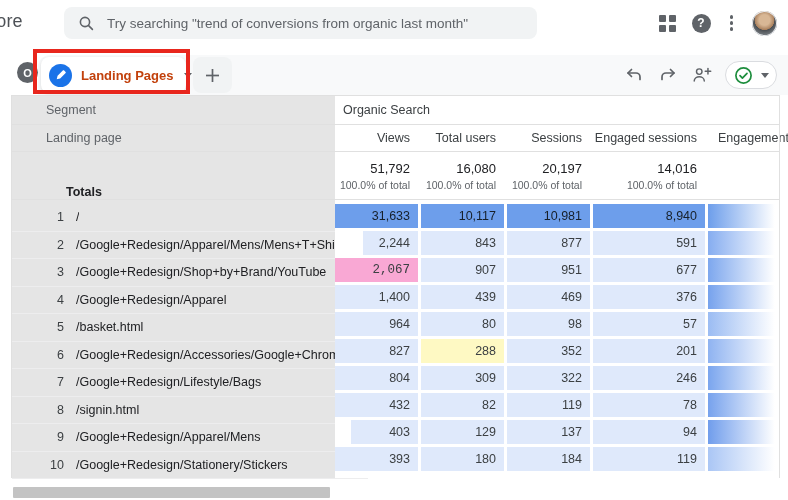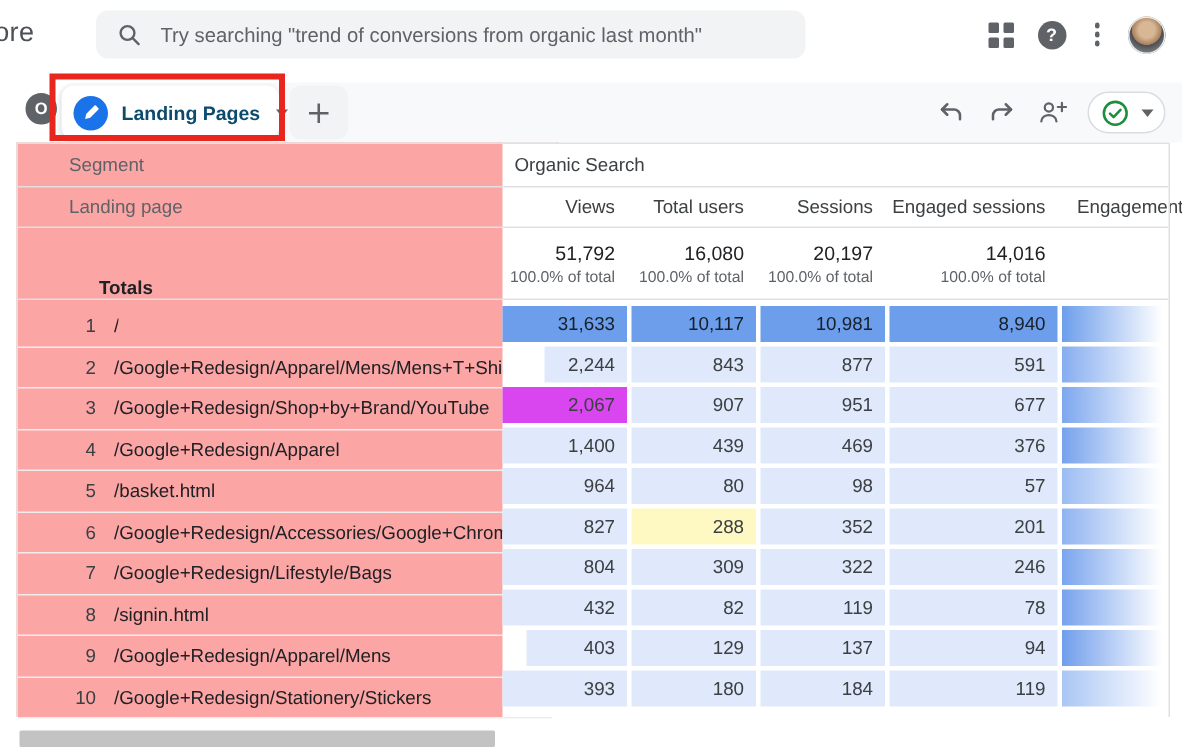--- a/index.html
+++ b/index.html
@@ -26,35 +26,35 @@
 
   
   .tabstrip { position:absolute; left:0; top:53px; width:788px; height:42px; }
   .strip-bg { position:absolute; left:38px; top:2px; right:0; height:40px; background:#f8f9fa; border-radius:12px 0 0 0; }
   .badge-o { position:absolute; left:17px; top:9px; width:21px; height:21px; border-radius:50%;
     background:#5f6368; color:#fff; font-size:11px; font-weight:bold; display:flex; align-items:center; justify-content:center; }
   .tab-active { position:absolute; left:41px; top:4px; width:145px; height:36px; background:#fff;
     border-radius:8px; box-shadow:0 1px 3px rgba(60,64,67,.18); display:flex; align-items:center; padding:0 12px 0 8px; gap:9px; cursor:pointer; }
   .pencil-badge { width:23px; height:23px; border-radius:50%; background:#1a73e8; flex:none;
     display:flex; align-items:center; justify-content:center; }
-  .tab-label { font-size:13px; font-weight:bold; color:#0c4a6e; white-space:nowrap; }
+  .tab-label { font-size:13px; font-weight:bold; color:#c2410c; white-space:nowrap; }
   .caret-down { width:0; height:0; border-left:4.5px solid transparent; border-right:4.5px solid transparent;
     border-top:5.5px solid #5f6368; margin-left:2px; }
   .add-tab { position:absolute; left:193px; top:4px; width:39px; height:36px; background:#f1f3f4;
     border-radius:8px; display:flex; align-items:center; justify-content:center; cursor:pointer; }
   .red-annotation { position:absolute; left:33px; top:-4px; width:157px; height:45px;
     border:4px solid #e8261d; z-index:60; pointer-events:none; }
   .strip-actions { position:absolute; right:11px; top:2px; height:40px; display:flex; align-items:center; gap:12px; }
   .icon-btn { width:22px; height:22px; display:flex; align-items:center; justify-content:center; cursor:pointer; }
   .status-pill { width:52px; height:28px; background:#fff; border:1px solid #dadce0; border-radius:15px;
     display:flex; align-items:center; justify-content:center; gap:6px; cursor:pointer; }
 
   
   .pane-left { position:absolute; left:11px; top:95px; width:361px; height:383px;
-    border-left:1px solid #e0e0e0; border-right:4px solid #4c1d95; border-top:1px solid #e0e0e0; background:#fca5a5; }
+    border-left:1px solid #e0e0e0; border-right:4px solid #4c1d95; border-top:1px solid #e0e0e0; background:#e5e5e5; }
   .pane-right { position:absolute; left:335px; top:95px; width:444px; height:383px;
     border-top:1px solid #e0e0e0; background:#fff; }
   .r-border { position:absolute; left:779px; top:95px; width:1px; height:383px; background:#e0e0e0; }
 
   .seg-row { height:29px; display:flex; align-items:center; border-bottom:1px solid #e0e0e0; }
   .dim-row { height:27px; display:flex; align-items:center; border-bottom:1px solid #e0e0e0; }
   .tot-row { height:48px; display:flex; align-items:flex-end; border-bottom:1px solid #e0e0e0; }
   .seg-row .lbl, .dim-row .lbl { font-size:12.5px; color:#5f6368; padding-left:34px; }
   .tot-row .lbl { font-size:12.5px; font-weight:bold; color:#202124; padding-left:54px; }
 
@@ -261,21 +261,21 @@
           <div class="dcell" style="background: linear-gradient(90deg, rgb(109, 158, 235) 0%, rgba(255, 255, 255, 0) 94%);"></div>
         </div>
         <div class="rrow">
           <div class="dcell" style="background: rgb(223, 233, 251); margin-left: 28px;">2,244</div>
           <div class="dcell" style="background: rgb(223, 233, 251);">843</div>
           <div class="dcell" style="background: rgb(223, 233, 251);">877</div>
           <div class="dcell" style="background: rgb(223, 233, 251);">591</div>
           <div class="dcell" style="background: linear-gradient(90deg, rgb(134, 173, 240) 0%, rgba(255, 255, 255, 0) 94%);"></div>
         </div>
         <div class="rrow">
-          <div class="dcell" style="background: #d946ef;">2,067</div>
+          <div class="dcell" style="background: #f9a8d4; font-family: Liberation Mono, monospace;">2,067</div>
           <div class="dcell" style="background: rgb(223, 233, 251);">907</div>
           <div class="dcell" style="background: rgb(223, 233, 251);">951</div>
           <div class="dcell" style="background: rgb(223, 233, 251);">677</div>
           <div class="dcell" style="background: linear-gradient(90deg, rgb(125, 167, 238) 0%, rgba(255, 255, 255, 0) 94%);"></div>
         </div>
         <div class="rrow">
           <div class="dcell" style="background: rgb(223, 233, 251);">1,400</div>
           <div class="dcell" style="background: rgb(223, 233, 251);">439</div>
           <div class="dcell" style="background: rgb(223, 233, 251);">469</div>
           <div class="dcell" style="background: rgb(223, 233, 251);">376</div>

